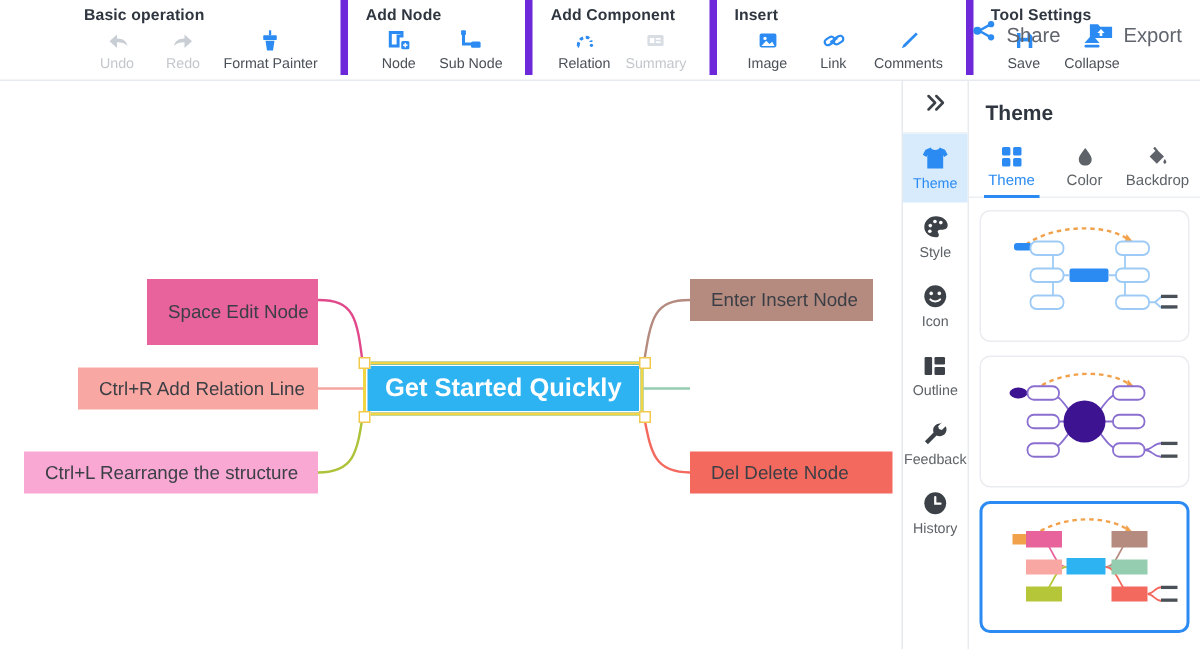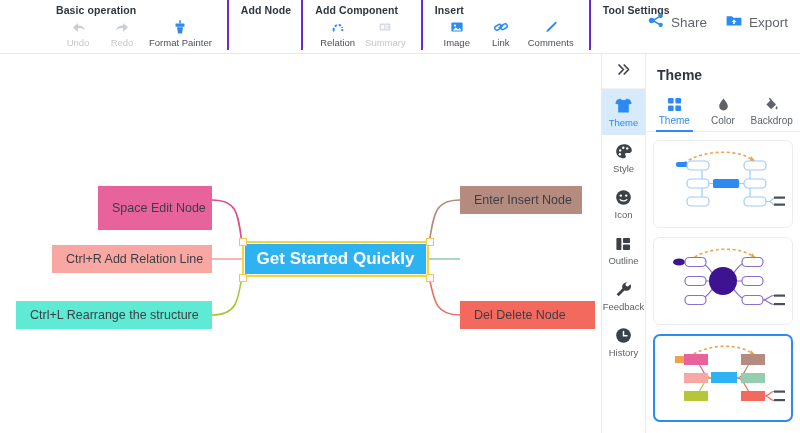--- a/index.html
+++ b/index.html
@@ -26,21 +26,21 @@
     display: flex;
     align-items: flex-start;
   }
   .tb-groups { display: flex; align-items: flex-start; padding-left: 44px; }
   .tb-group {
     position: relative;
     padding: 4px 10px 0 12px;
     height: 50px;
     box-sizing: border-box;
   }
-  .tb-group + .tb-group { border-left: 2px solid #6d28d9; }
+  .tb-group + .tb-group { border-left: 5px solid #6d28d9; }
   .tb-title {
     font-size: 10.5px;
     font-weight: bold;
     color: #2f3640;
     letter-spacing: .1px;
     margin-bottom: 3px;
     white-space: nowrap;
   }
   .tb-items { display: flex; align-items: flex-start; }
   .tb-item {
@@ -225,20 +225,43 @@
                 <path d="M5 8.2 L11 8.2 L10 14.6 L6 14.6 Z" fill="#2b8bf2"></path>
               </svg>
             </span>
             <span class="tb-lbl">Format Painter</span>
           </div>
         </div>
       </div>
 
       <div class="tb-group">
         <div class="tb-title">Add Node</div>
+        <div class="tb-items">
+          <div class="tb-item">
+            <span class="tb-ico">
+              <svg width="16" height="16" viewBox="0 0 16 16">
+                <path d="M2.2 2.6 H10 V5 H7.4 V11.6 H2.2 Z" fill="none" stroke="#2b8bf2" stroke-width="2"></path>
+                <rect x="9.5" y="8.4" width="5.4" height="5.4" rx="1" fill="#2b8bf2"></rect>
+                <rect x="11.7" y="9.6" width="1" height="3" fill="#fff"></rect>
+                <rect x="10.7" y="10.6" width="3" height="1" fill="#fff"></rect>
+              </svg>
+            </span>
+            <span class="tb-lbl">Node</span>
+          </div>
+          <div class="tb-item">
+            <span class="tb-ico">
+              <svg width="16" height="16" viewBox="0 0 16 16">
+                <path d="M3 2.4 V10.4 H8.2" fill="none" stroke="#2b8bf2" stroke-width="2"></path>
+                <rect x="1.4" y="1.2" width="3.2" height="3.2" rx="0.6" fill="#2b8bf2"></rect>
+                <rect x="8" y="8.6" width="6.4" height="4.2" rx="1" fill="#2b8bf2"></rect>
+              </svg>
+            </span>
+            <span class="tb-lbl">Sub Node</span>
+          </div>
+        </div>
       </div>
 
       <div class="tb-group">
         <div class="tb-title">Add Component</div>
         <div class="tb-items">
           <div class="tb-item">
             <span class="tb-ico">
               <svg width="16" height="16" viewBox="0 0 16 16">
                 <path d="M3.5 11.5 C3.5 4.5 12 4.5 12 9" fill="none" stroke="#2b8bf2" stroke-width="2" stroke-dasharray="2.4 1.8"></path>
                 <path d="M2.6 11.2 L4.6 11.2 L3.6 13.2 Z" fill="#2b8bf2"></path>
@@ -290,20 +313,41 @@
                 <path d="M12.6 2.6 L13.9 3.9 L5.6 12.2 L3.2 13.2 L4.2 10.8 Z" fill="#2b8bf2"></path>
               </svg>
             </span>
             <span class="tb-lbl">Comments</span>
           </div>
         </div>
       </div>
 
       <div class="tb-group">
         <div class="tb-title">Tool Settings</div>
+        <div class="tb-items">
+          <div class="tb-item">
+            <span class="tb-ico">
+              <svg width="16" height="16" viewBox="0 0 16 16">
+                <path d="M3 3 H11.2 L13.2 5 V13 H3 Z" rx="1" fill="#2b8bf2"></path>
+                <rect x="5.4" y="3" width="4.6" height="3.2" fill="#fff"></rect>
+                <rect x="5.2" y="8.6" width="5.6" height="4.4" fill="#fff"></rect>
+              </svg>
+            </span>
+            <span class="tb-lbl">Save</span>
+          </div>
+          <div class="tb-item">
+            <span class="tb-ico">
+              <svg width="16" height="16" viewBox="0 0 16 16">
+                <path d="M8 4 L13 9.6 L3 9.6 Z" fill="#2b8bf2"></path>
+                <rect x="3" y="10.8" width="10" height="1.9" rx="0.8" fill="#2b8bf2"></rect>
+              </svg>
+            </span>
+            <span class="tb-lbl">Collapse</span>
+          </div>
+        </div>
       </div>
 
     </div>
 
     <div class="tb-right">
       <div class="tb-act">
         <span>
           <svg width="17" height="15" viewBox="0 0 17 15">
             <path d="M4.8 7.5 L12 3.4 M4.8 7.5 L12 11.6" stroke="#2b8bf2" stroke-width="1.6"></path>
             <circle cx="3.6" cy="7.5" r="2.7" fill="#2b8bf2"></circle>
@@ -346,21 +390,21 @@
       <span class="handle" style="left:426px; top:184px;"></span>
       <span class="handle" style="left:239px; top:220px;"></span>
       <span class="handle" style="left:426px; top:220px;"></span>
 
       <div class="node node-pad-l" style="left:98px; top:132px; width:114px; height:44px; background:#e8629b;">
         <span>Space Edit Node</span>
       </div>
       <div class="node node-pad-l" style="left:52px; top:191px; width:160px; height:28px; background:#f9a7a2;">
         <span>Ctrl+R Add Relation Line</span>
       </div>
-      <div class="node node-pad-l" style="left:16px; top:247px; width:196px; height:28px; background:#5eead4;align-items:center;">
+      <div class="node node-pad-l" style="left:16px; top:247px; width:196px; height:28px; background:#f9a8d4;align-items:center;">
         <span>Ctrl+L Rearrange the structure</span>
       </div>
 
       <div class="node node-pad-l" style="left:460px; top:132px; width:122px; height:28px; background:#b58b80;">
         <span>Enter Insert Node</span>
       </div>
       <div class="node node-pad-l" style="left:460px; top:247px; width:135px; height:28px; background:#f4695e;">
         <span>Del Delete Node</span>
       </div>
 

